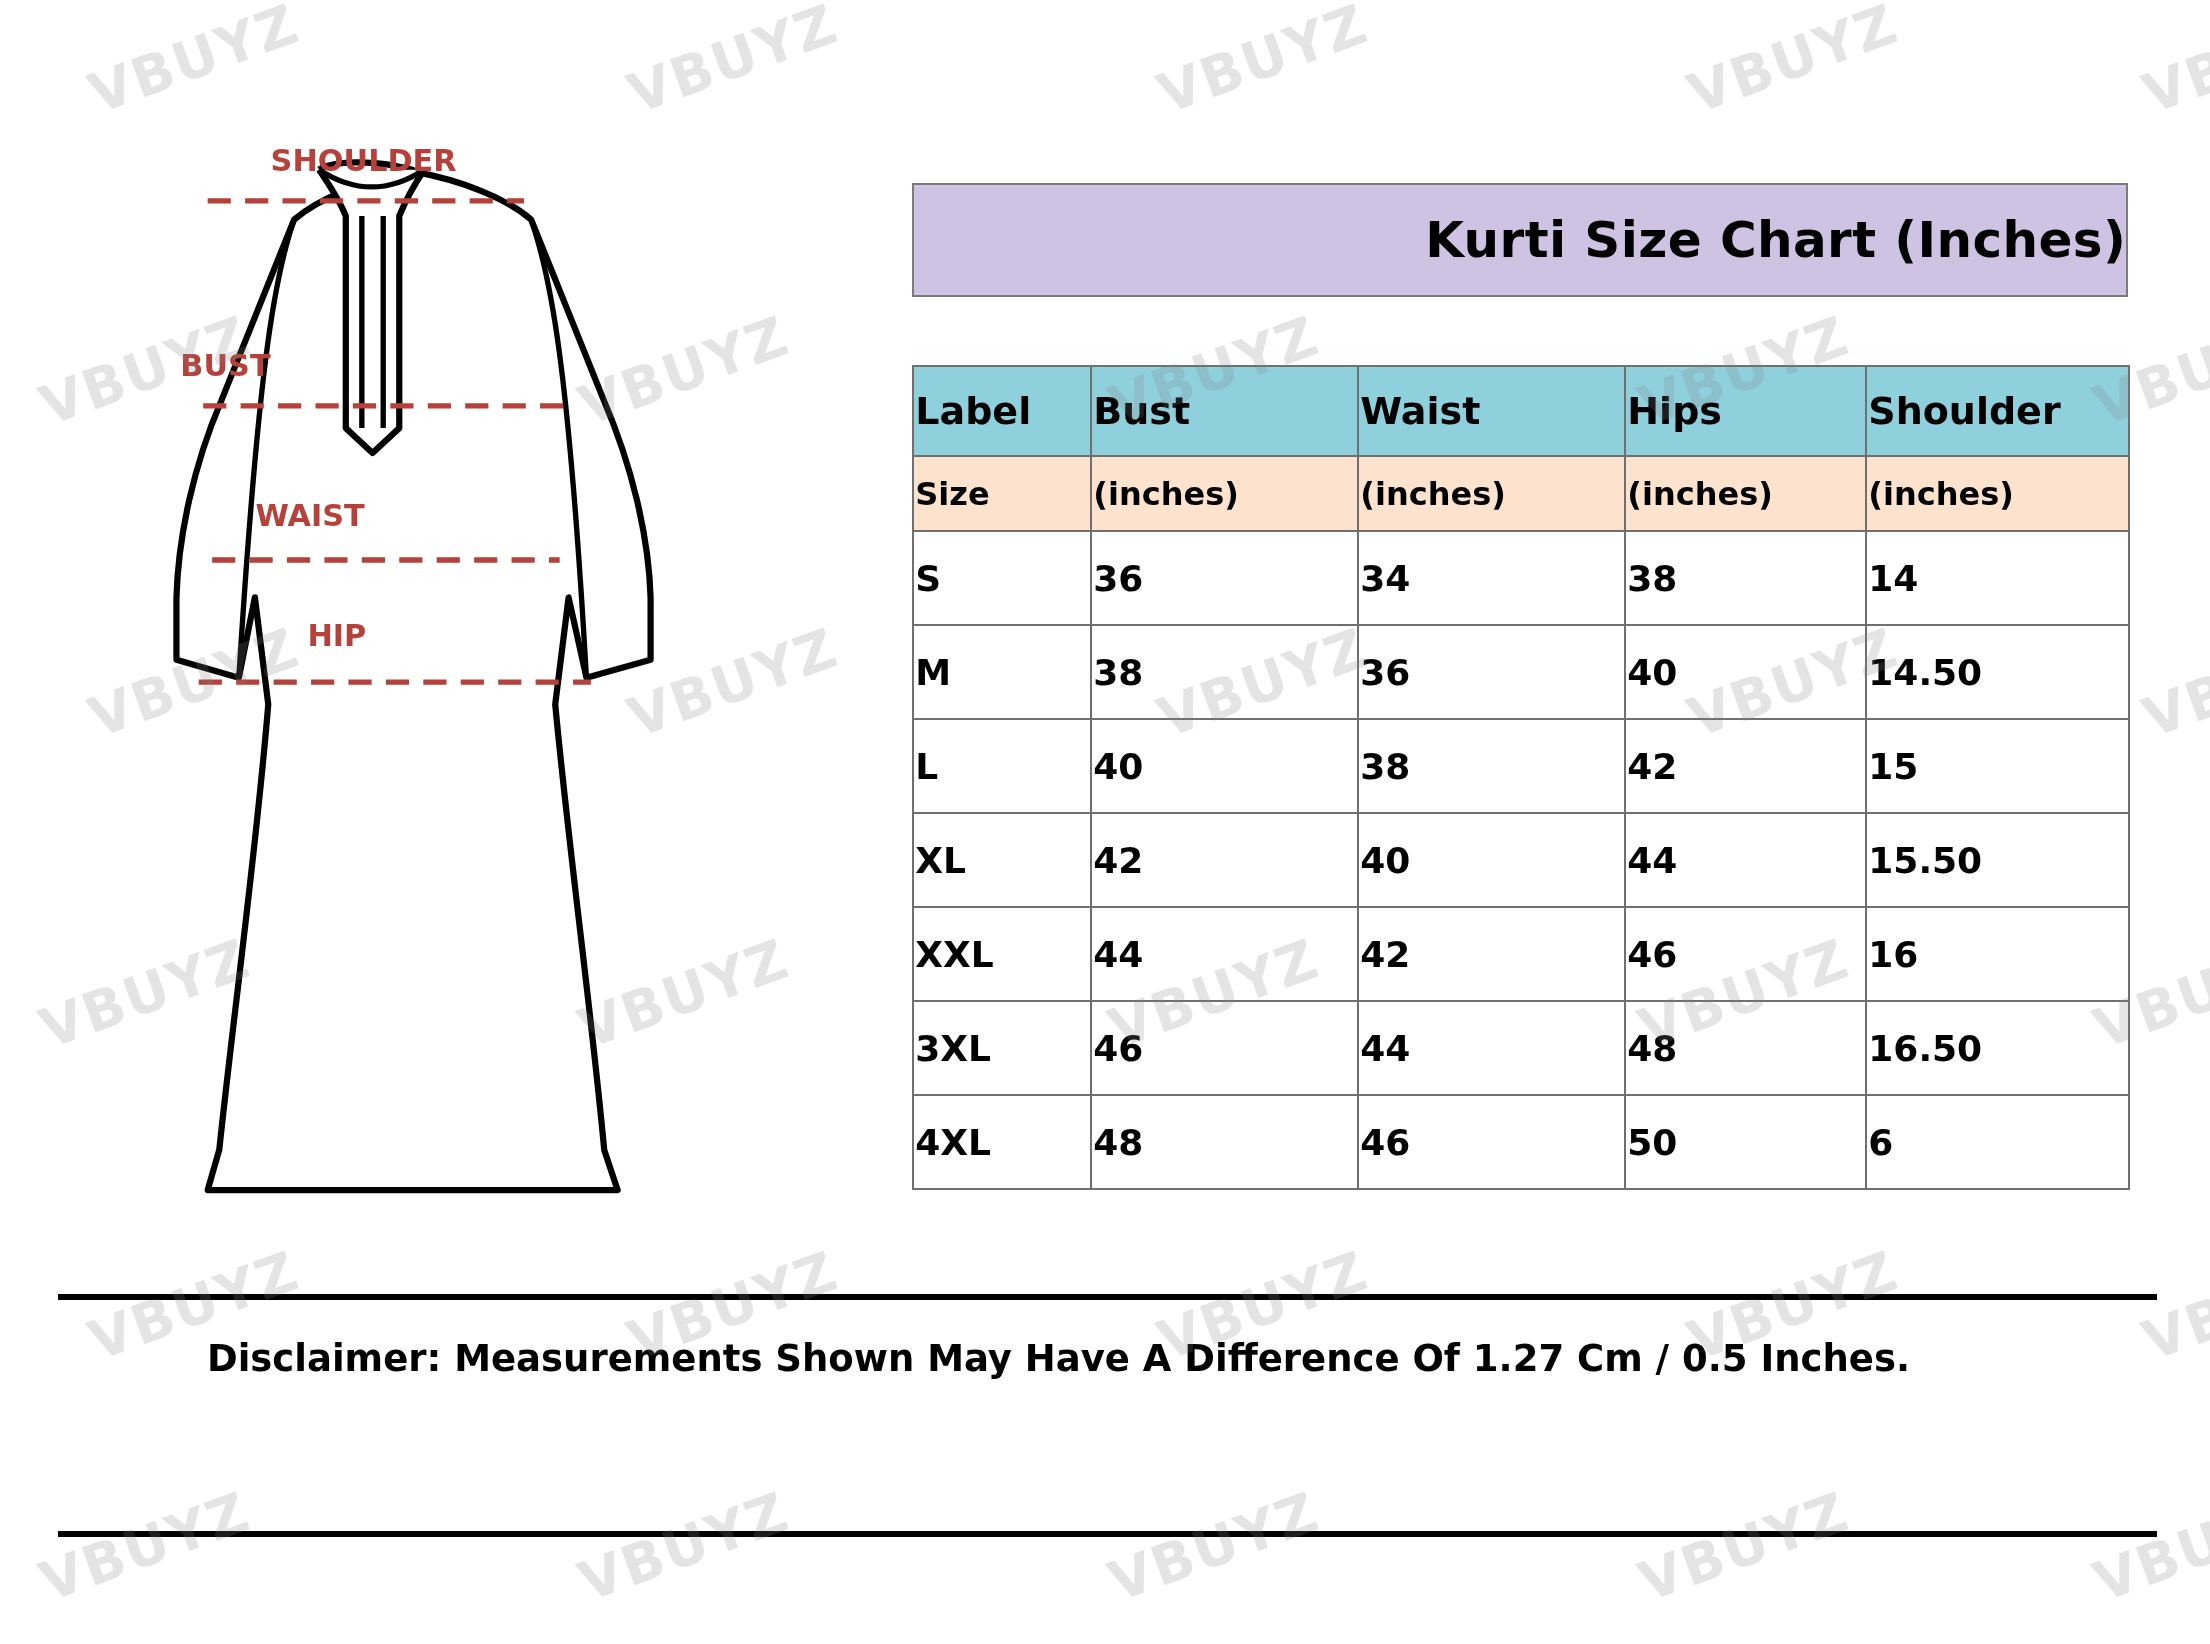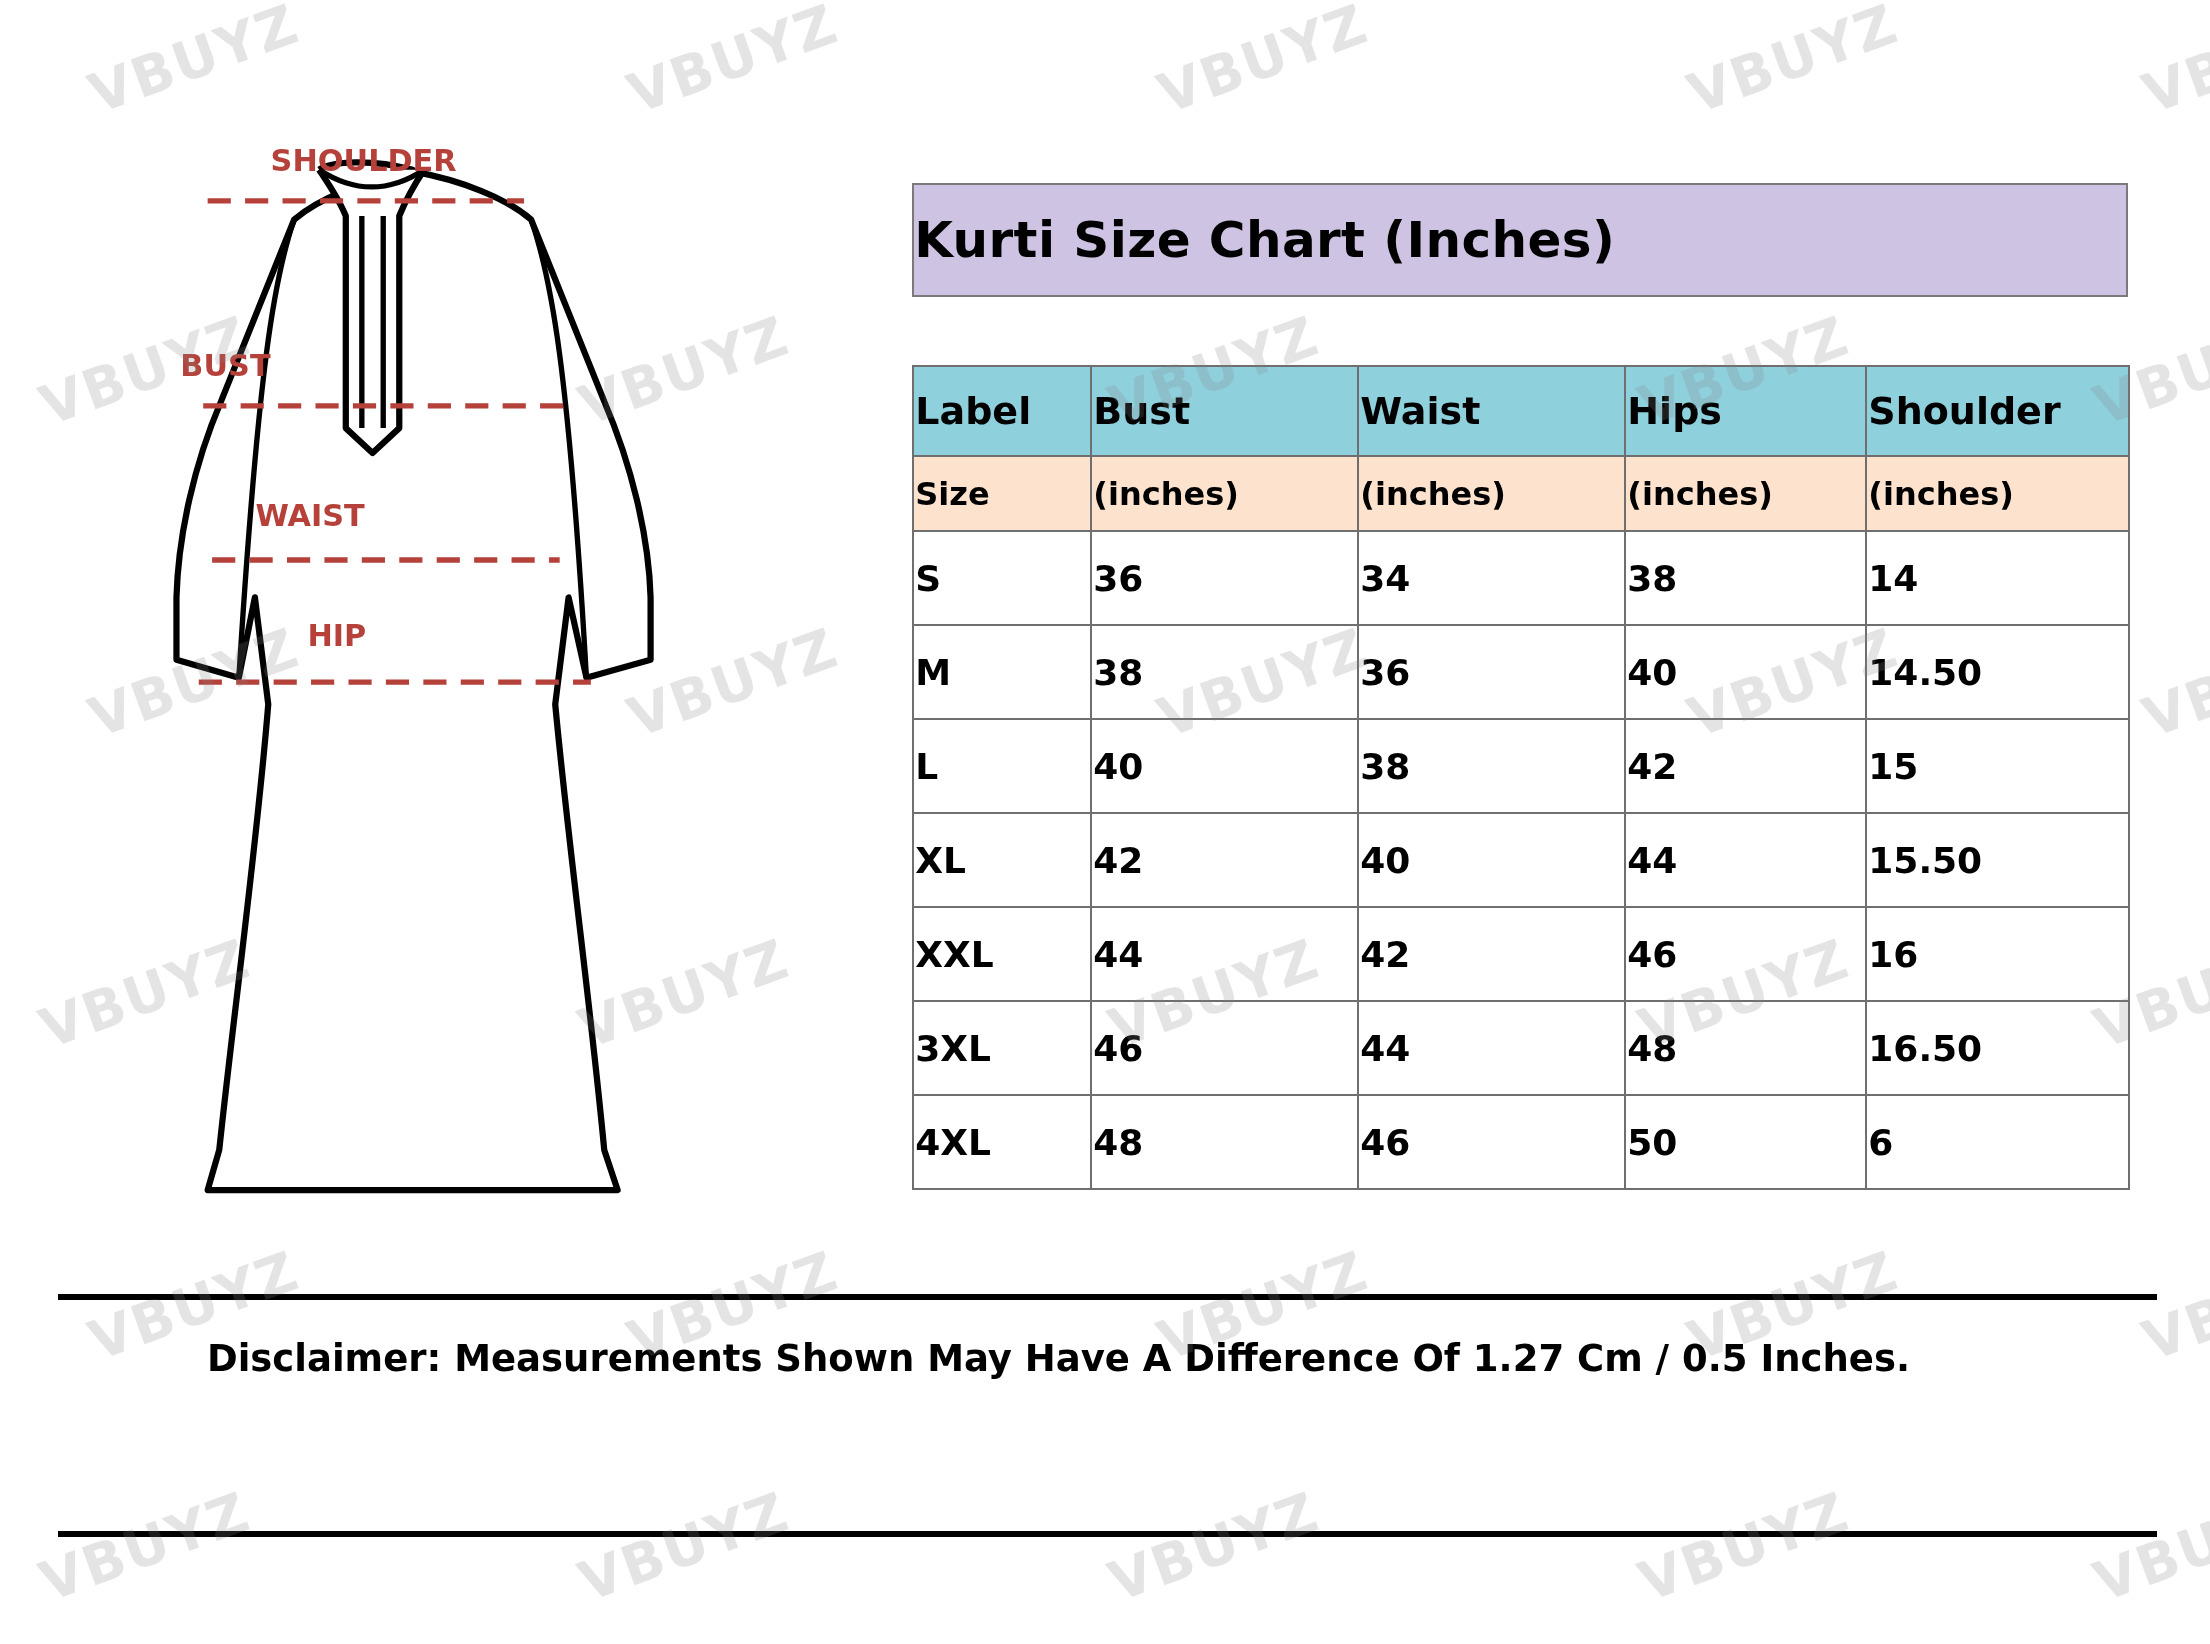--- a/index.html
+++ b/index.html
@@ -63,21 +63,21 @@
   }
 
   
   .title-banner {
     width: 1216px;
     height: 114px;
     background: #cfc3e3;
     border: 2.7px solid #7a7a7a;
     display: flex;
     align-items: center;
-    justify-content: flex-start;
+    justify-content: flex-end;
     margin-left: 5.3px;
     box-sizing: border-box;
   }
   .title-banner h1 {
     margin: 0;
     font-size: 50px;
     font-weight: 700;
     color: #000;
     font-family: "DejaVu Sans", sans-serif;
     letter-spacing: 0.4px;

